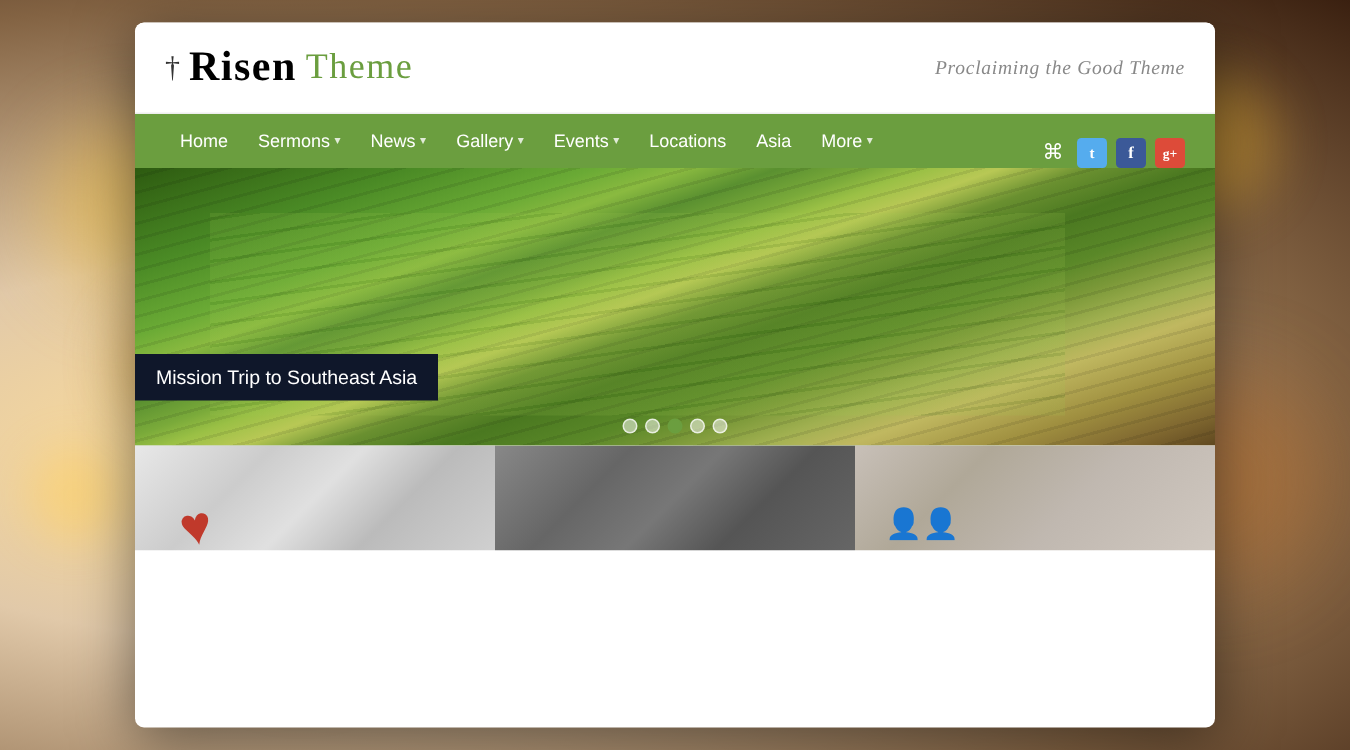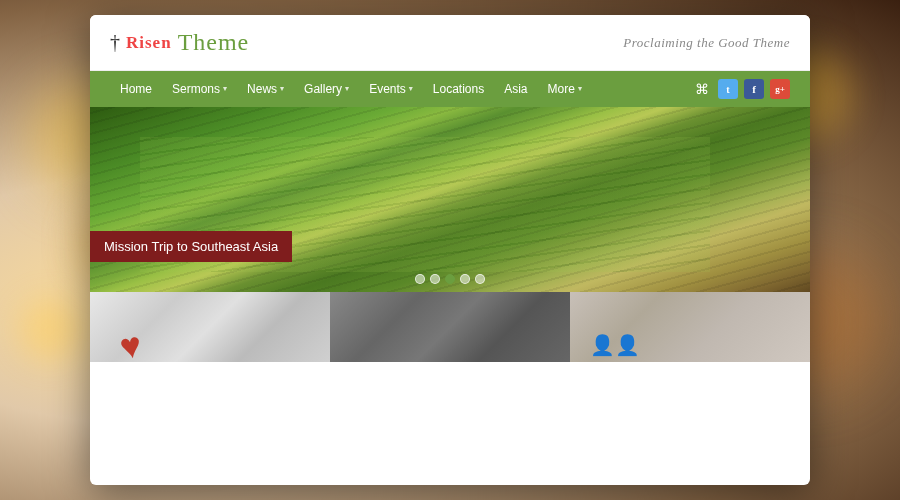--- a/index.html
+++ b/index.html
@@ -53,22 +53,22 @@
 
     .logo-cross {
       font-size: 20px;
       color: #333;
       font-family: serif;
     }
 
     .logo-risen {
       font-family: 'Palatino Linotype', Palatino, serif;
       font-weight: bold;
-      color: #ef4444;
-      font-size: 17px;
+      color: #000000;
+      font-size: 28px;
       letter-spacing: 1px;
     }
 
     .logo-theme {
       font-family: 'Palatino Linotype', Palatino, serif;
       font-weight: normal;
       color: #6b9e3f;
       font-size: 24px;
       letter-spacing: 1px;
     }
@@ -79,21 +79,21 @@
       color: #888;
       font-size: 13px;
       letter-spacing: 0.5px;
     }
 
     
     .nav-bar {
       background: #6b9e3f;
       padding: 0 20px;
       display: flex;
-      align-items: center;
+      align-items: flex-end;
       justify-content: space-between;
       height: 36px;
     }
 
     .nav-items {
       display: flex;
       align-items: center;
       gap: 0;
       list-style: none;
     }
@@ -222,21 +222,21 @@
           rgba(160,200,80,0.15) 12px,
           rgba(80,130,30,0.2) 12px,
           rgba(80,130,30,0.2) 14px
         );
     }
 
     .hero-caption {
       position: absolute;
       bottom: 30px;
       left: 0;
-      background: #7f1d1d;
+      background: #0f172a;
       color: #fff;
       padding: 8px 14px;
       font-size: 13px;
       font-family: Arial, sans-serif;
       font-weight: 500;
     }
 
     .slider-dots {
       position: absolute;
       bottom: 8px;

